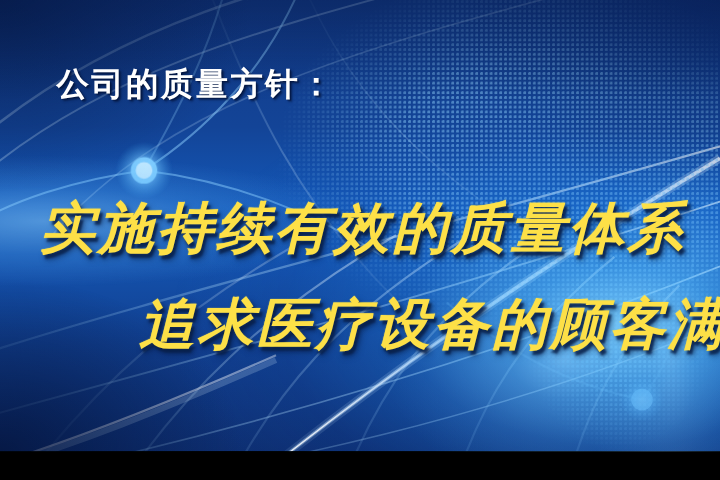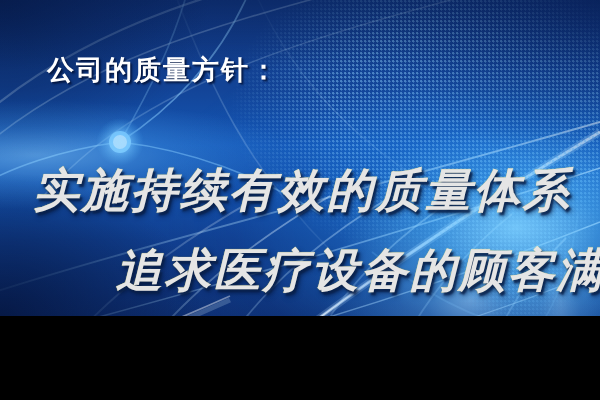--- a/index.html
+++ b/index.html
@@ -3,21 +3,21 @@
 <meta charset="utf-8">
 <style>
   html, body {
     margin: 0;
     padding: 0;
     background: #000;
   }
   #slide {
     position: relative;
     width: 600px;
-    height: 316px;
+    height: 376px;
     overflow: hidden;
     font-family: "DejaVu Sans", "Liberation Sans", sans-serif;
     background: #12377e;
   }
 
   
   .layer {
     position: absolute;
     inset: 0;
     pointer-events: none;
@@ -93,21 +93,21 @@
       2px 2px 2px rgba(3,18,55,0.78),
       1px 1px 0 rgba(6,26,70,0.55);
   }
 
   .policy {
     position: absolute;
     font-size: 46px;
     font-weight: 700;
     font-style: italic;
     letter-spacing: 3px;
-    color: #e5e5e5;
+    color: #fde047;
     white-space: nowrap;
     text-shadow:
       2px 3px 2px rgba(8,30,72,0.85),
       3px 4px 5px rgba(5,20,55,0.55),
       0 0 1px rgba(255,240,90,0.9);
   }
   .policy-1 { left: 33px; top: 160px; }
   .policy-2 { left: 116px; top: 240px; }
 </style>
 </head>

